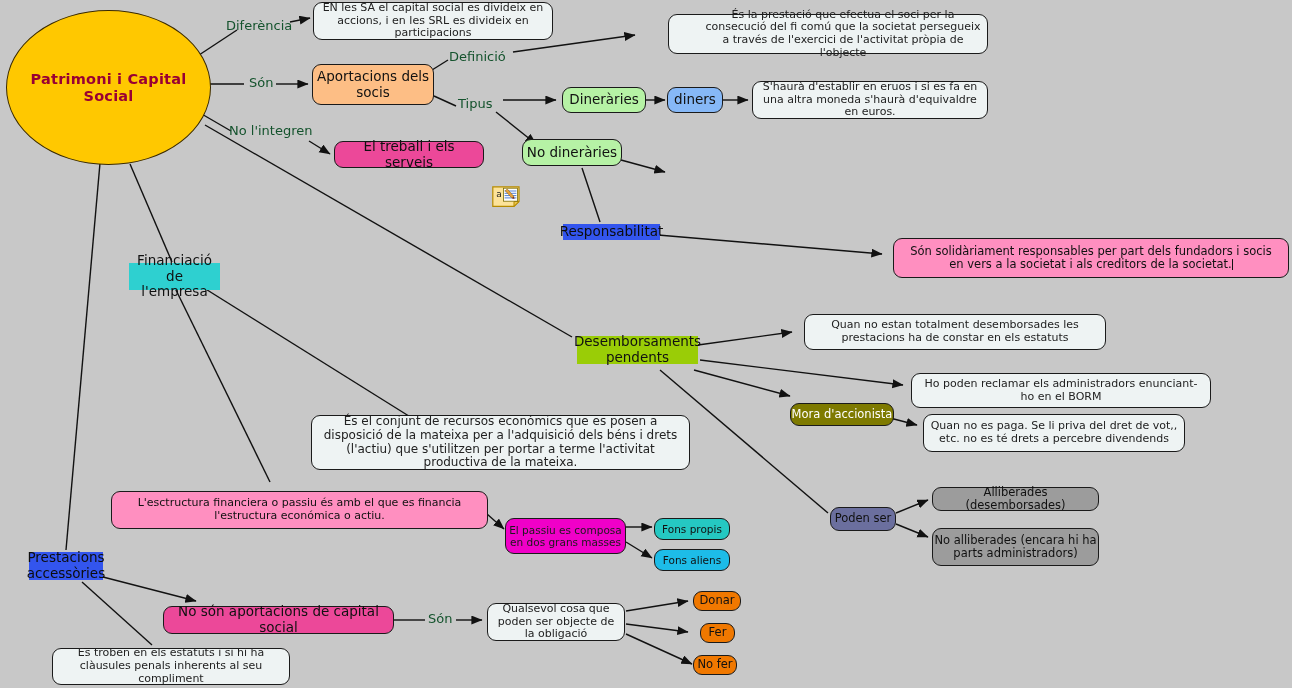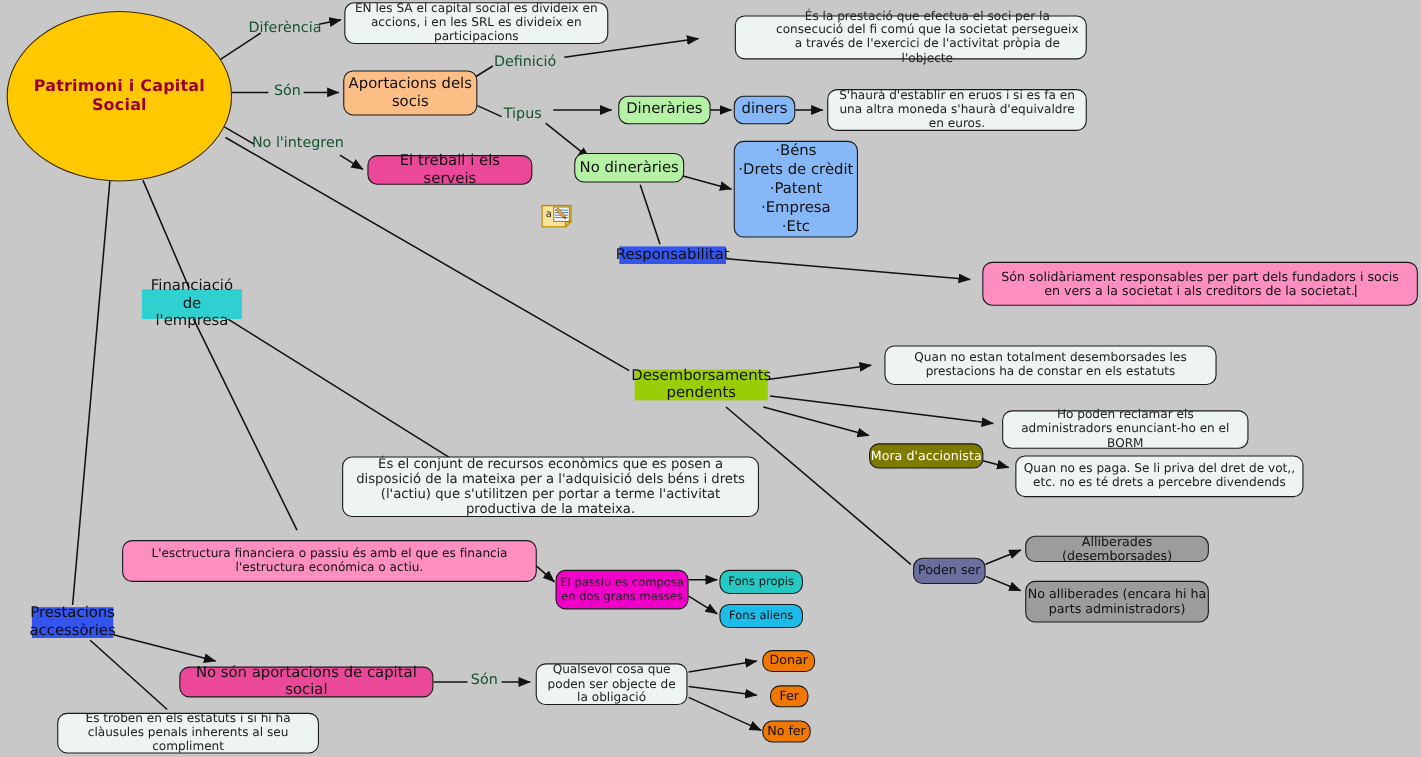--- a/index.html
+++ b/index.html
@@ -212,27 +212,20 @@
   </div>
 
   <div class="node rr plain" style="left:334px;top:141px;width:150px;height:27px;">
     <span>El treball i els serveis</span>
   </div>
 
   <div class="node rr green" style="left:522px;top:139px;width:100px;height:27px;">
     <span>No dineràries</span>
   </div>
 
-  <div class="node rr blue list" style="left:667px;top:128px;width:113px;height:88px;white-space:pre-line;">
-    <span>·Béns
-·Drets de crèdit
-·Patent
-·Empresa
-·Etc</span>
-  </div>
 
   <div class="node hl hl-sel" style="left:563px;top:224px;width:97px;height:16px;">
     <span>Responsabilitat</span>
   </div>
 
   <div class="node rr pink med" style="left:893px;top:238px;width:396px;height:40px;">
     <span><span>Són solidàriament responsables per part dels fundadors i socis en vers a la societat i als creditors de la societat.</span><i class="caret"></i></span>
   </div>
 
   <div class="node hl hl-teal" style="left:129px;top:263px;width:91px;height:27px;">
@@ -244,21 +237,21 @@
   </div>
 
   <div class="node hl hl-lime" style="left:577px;top:336px;width:121px;height:28px;">
     <span>Desemborsaments pendents</span>
   </div>
 
   <div class="node rr note" style="left:804px;top:314px;width:302px;height:36px;">
     <span>Quan no estan totalment desemborsades les prestacions ha de constar en els estatuts</span>
   </div>
 
-  <div class="node rr note" style="left:911px;top:373px;width:224px;height:35px;">
+  <div class="node rr note" style="left:911px;top:373px;width:300px;height:35px;">
     <span>Ho poden reclamar els administradors enunciant-ho en el BORM</span>
   </div>
 
   <div class="node rr olive" style="left:790px;top:403px;width:104px;height:23px;">
     <span>Mora d'accionista</span>
   </div>
 
   <div class="node rr note" style="left:923px;top:414px;width:262px;height:38px;">
     <span>Quan no es paga. Se li priva del dret de vot,, etc. no es té drets a percebre divendends</span>
   </div>

